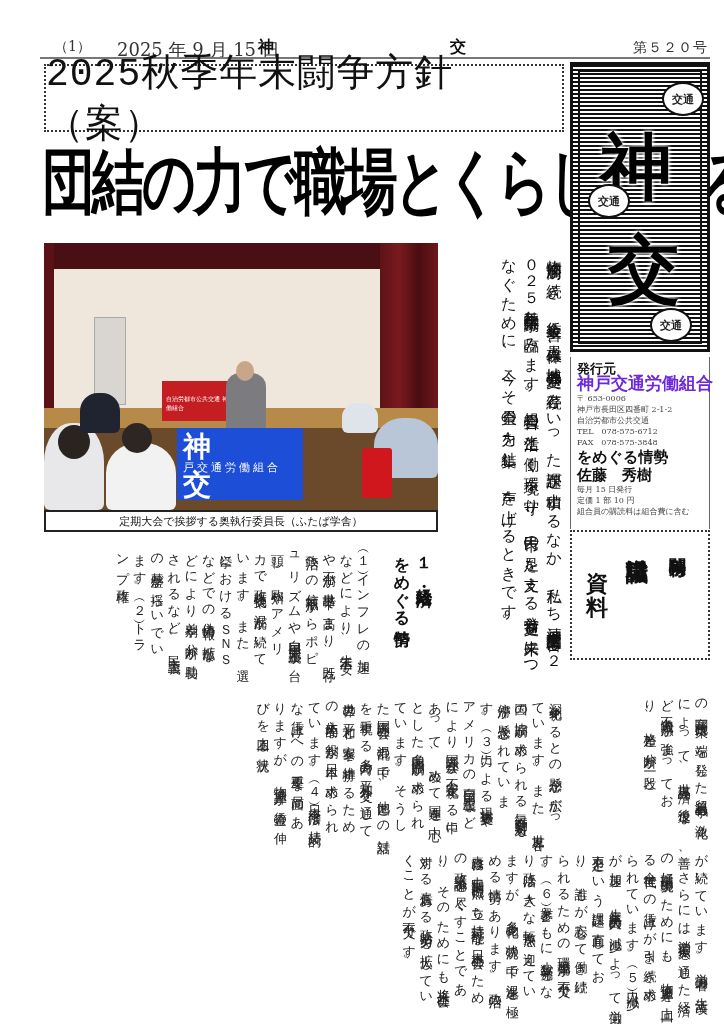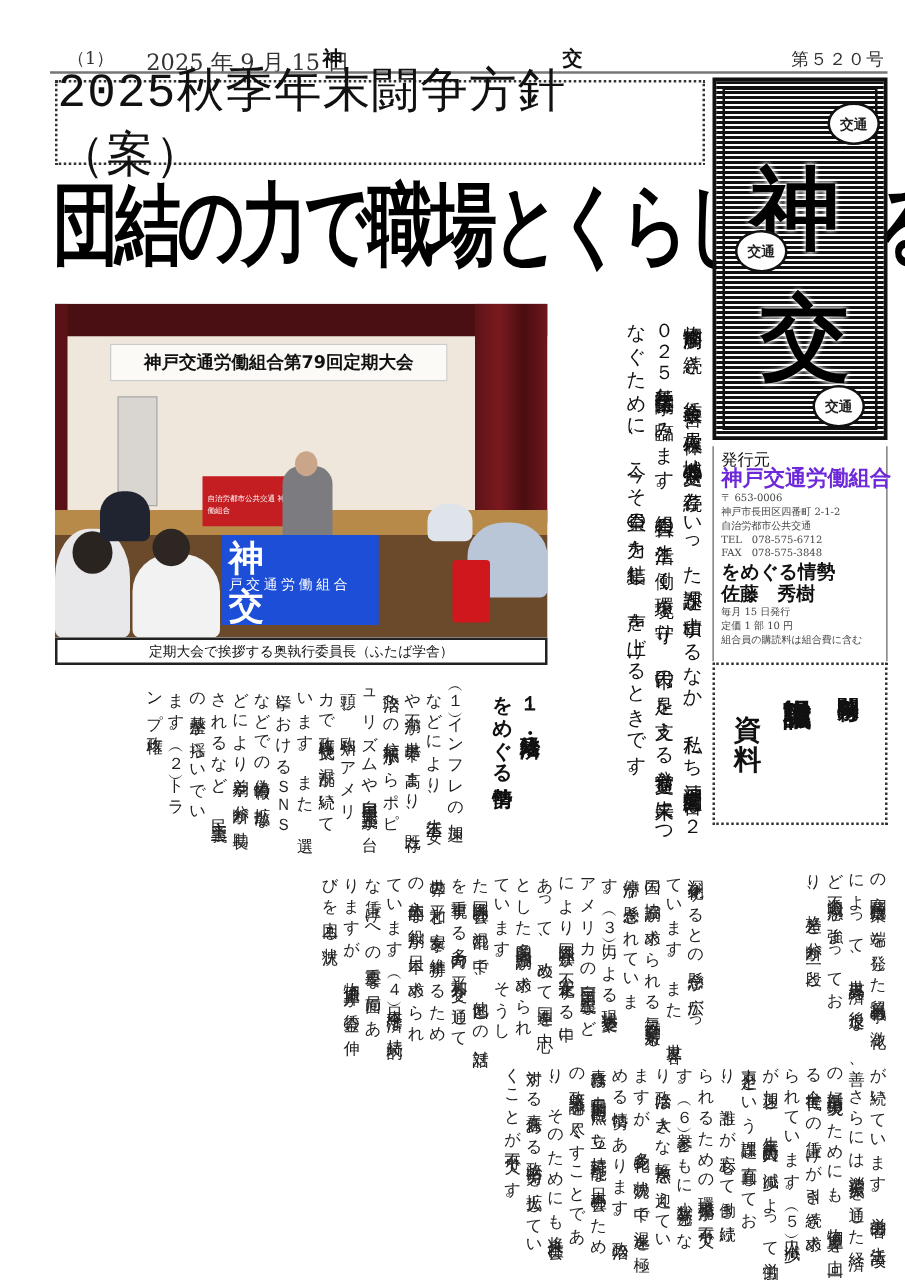--- a/index.html
+++ b/index.html
@@ -23,21 +23,21 @@
     .masthead-inner { position: absolute; inset: 5px; border: 2px solid #111; }
     .mast-char { position: absolute; font-family: "DejaVu Sans", sans-serif; font-weight: bold; font-size: 72px; color: #000; background: transparent; text-shadow: 0 0 4px #fff, 0 0 4px #fff; }
     .mast-char.c1 { left: 20px; top: 48px; }
     .mast-char.c2 { left: 28px; top: 150px; }
     .mast-seal { position: absolute; width: 42px; height: 34px; border-radius: 50%; border: 2px solid #111; background: #fff; display: flex; align-items: center; justify-content: center; font-size: 11px; font-weight: bold; font-family: Liberation Sans, sans-serif; }
     .mast-seal.s1 { left: 82px; top: 10px; }
     .mast-seal.s2 { left: 8px; top: 112px; }
     .mast-seal.s3 { left: 70px; top: 236px; }
 
     .publisher { position: absolute; left: 570px; top: 357px; width: 140px; height: 172px; border-left: 1px solid #666; border-right: 1px solid #666; padding: 4px 4px 0 6px; }
-    .pub-label { font-size: 13px; font-weight: normal; font-family: "DejaVu Sans", sans-serif; line-height: 16px; color: #111; }
+    .pub-label { font-size: 13px; font-weight: bold; font-family: "DejaVu Sans", sans-serif; line-height: 16px; color: #111; }
     .pub-name { font-size: 17px; font-weight: bold; font-family: Liberation Mono, monospace; line-height: 16px; color: #6d28d9; white-space: nowrap; }
     .pub-small { font-size: 8px; line-height: 11px; color: #444; white-space: nowrap; }
     .pub-editor { font-size: 15px; font-weight: bold; font-family: "DejaVu Sans", sans-serif; line-height: 18px; color: #111; }
 
     .special-box { position: absolute; left: 570px; top: 530px; width: 140px; height: 130px; border: 2px dotted #333; }
     .sp-col { position: absolute; writing-mode: vertical-rl; font-family: "DejaVu Sans", sans-serif; font-weight: bold; color: #111; }
     .sp-col.a { right: 18px; top: 12px; font-size: 17px; letter-spacing: 1px; }
     .sp-col.b { right: 56px; top: 10px; font-size: 22px; letter-spacing: 0px; }
     .sp-col.c { right: 96px; top: 22px; font-size: 22px; letter-spacing: 24px; }
 
@@ -116,21 +116,20 @@
   <div class="sp-col a">秋闘特別号</div>
   <div class="sp-col b">職場討議</div>
   <div class="sp-col c">資料</div>
 </div>
 
 <div class="photo">
   <div class="wall"></div>
   <div class="curtain-top"></div>
   <div class="curtain-left"></div>
   <div class="curtain-right"></div>
-  <div class="banner">神戸交通労働組合第79回定期大会</div>
   <div class="door"></div>
   <div class="stage"></div>
   <div class="floor"></div>
   <div class="podium-back">自治労都市公共交通 神戸交通労働組合</div>
   <div class="speaker"></div>
   <div class="speaker-head"></div>
   <div class="podium-front">
     <span class="big">神交</span>
     <span class="small">戸交通労働組合</span>
   </div>

